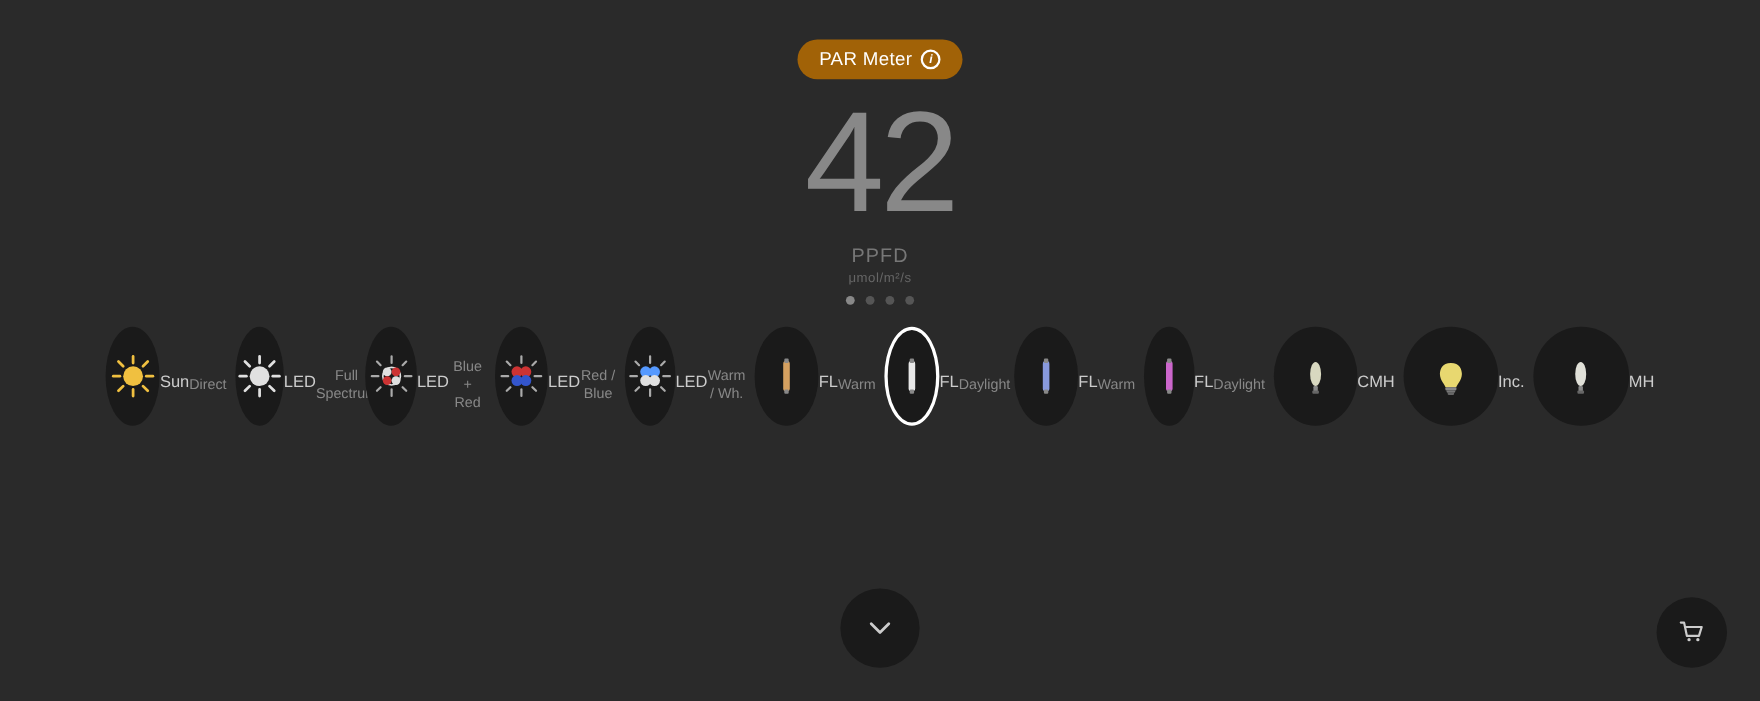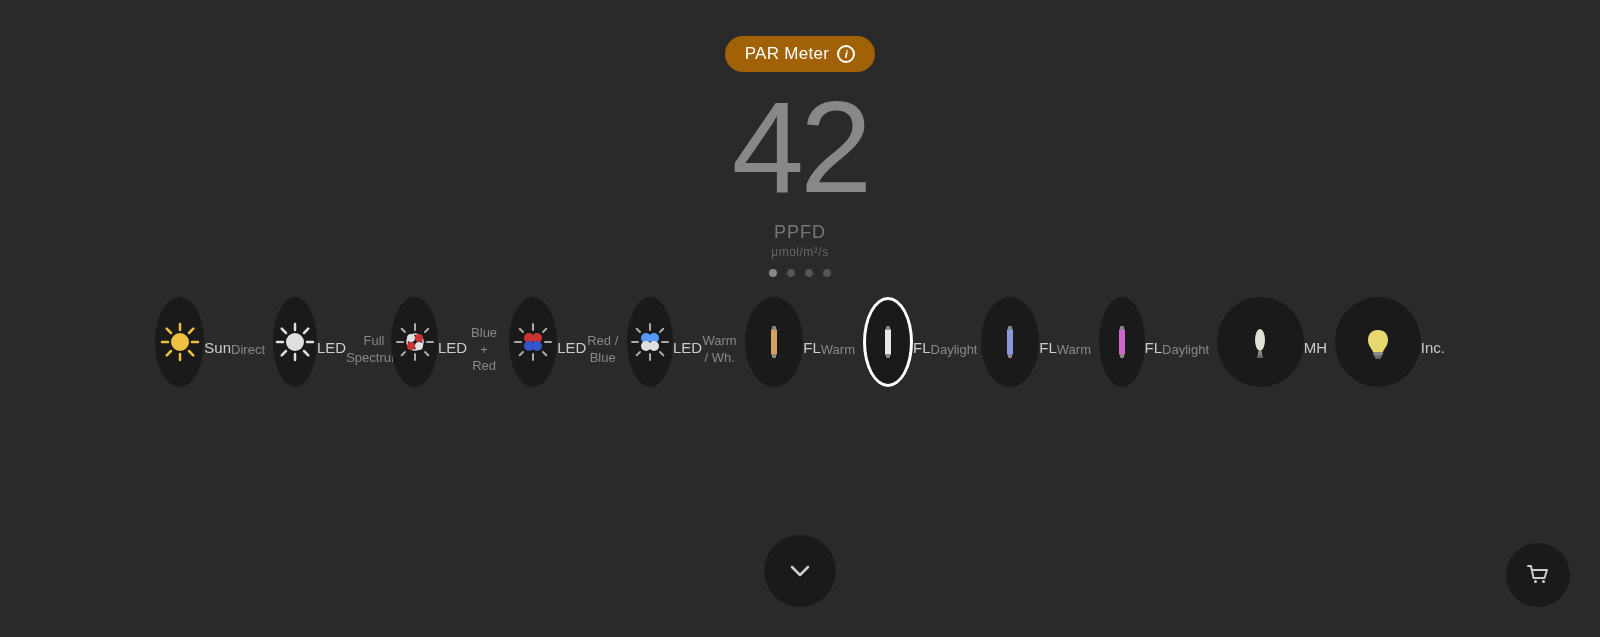--- a/index.html
+++ b/index.html
@@ -336,45 +336,57 @@
         <rect x="19" y="8" width="6" height="28" rx="3" fill="#cc66cc"></rect>
         <rect x="20" y="6" width="4" height="4" rx="1" fill="#888"></rect>
         <rect x="20" y="34" width="4" height="4" rx="1" fill="#888"></rect>
       </svg>
     </div>
     <div class="light-label-main">FL</div>
     <div class="light-label-sub">Daylight</div>
   </div>
 
 
-
-  <div class="light-item">
-    <div class="light-circle">
-      <svg width="44" height="44" viewBox="0 0 44 44">
-
-        <ellipse cx="22" cy="20" rx="5" ry="11" fill="#e0e0d8"></ellipse>
+  <div class="light-item">
+    <div class="light-circle">
+      <svg width="44" height="44" viewBox="0 0 44 44">
+
+        <ellipse cx="22" cy="20" rx="5" ry="11" fill="#d8d8c0"></ellipse>
         <rect x="20" y="31" width="4" height="5" rx="1" fill="#888"></rect>
         <rect x="19" y="35" width="6" height="3" rx="1" fill="#666"></rect>
       </svg>
     </div>
-    <div class="light-label-main">MH</div>
+    <div class="light-label-main">CMH</div>
     <div class="light-label-sub"></div>
   </div>
 
   <div class="light-item">
     <div class="light-circle">
       <svg width="44" height="44" viewBox="0 0 44 44">
 
         <path d="M22 10 C14 10 12 16 12 20 C12 26 17 30 17 32 L27 32 C27 30 32 26 32 20 C32 16 30 10 22 10Z" fill="#e8d870"></path>
         <rect x="17" y="32" width="10" height="3" rx="1" fill="#888"></rect>
         <rect x="18" y="35" width="8" height="2" rx="1" fill="#777"></rect>
         <rect x="19" y="37" width="6" height="2" rx="1" fill="#666"></rect>
       </svg>
     </div>
     <div class="light-label-main">Inc.</div>
+    <div class="light-label-sub"></div>
+  </div>
+
+  <div class="light-item">
+    <div class="light-circle">
+      <svg width="44" height="44" viewBox="0 0 44 44">
+
+        <ellipse cx="22" cy="20" rx="5" ry="11" fill="#e0e0d8"></ellipse>
+        <rect x="20" y="31" width="4" height="5" rx="1" fill="#888"></rect>
+        <rect x="19" y="35" width="6" height="3" rx="1" fill="#666"></rect>
+      </svg>
+    </div>
+    <div class="light-label-main">MH</div>
     <div class="light-label-sub"></div>
   </div>
 
 </div>
 
 <div class="chevron-btn">
   <svg viewBox="0 0 28 28" fill="none">
     <polyline points="6,10 14,18 22,10" stroke="#ccc" stroke-width="2.5" stroke-linecap="round" stroke-linejoin="round"></polyline>
   </svg>
 </div>

